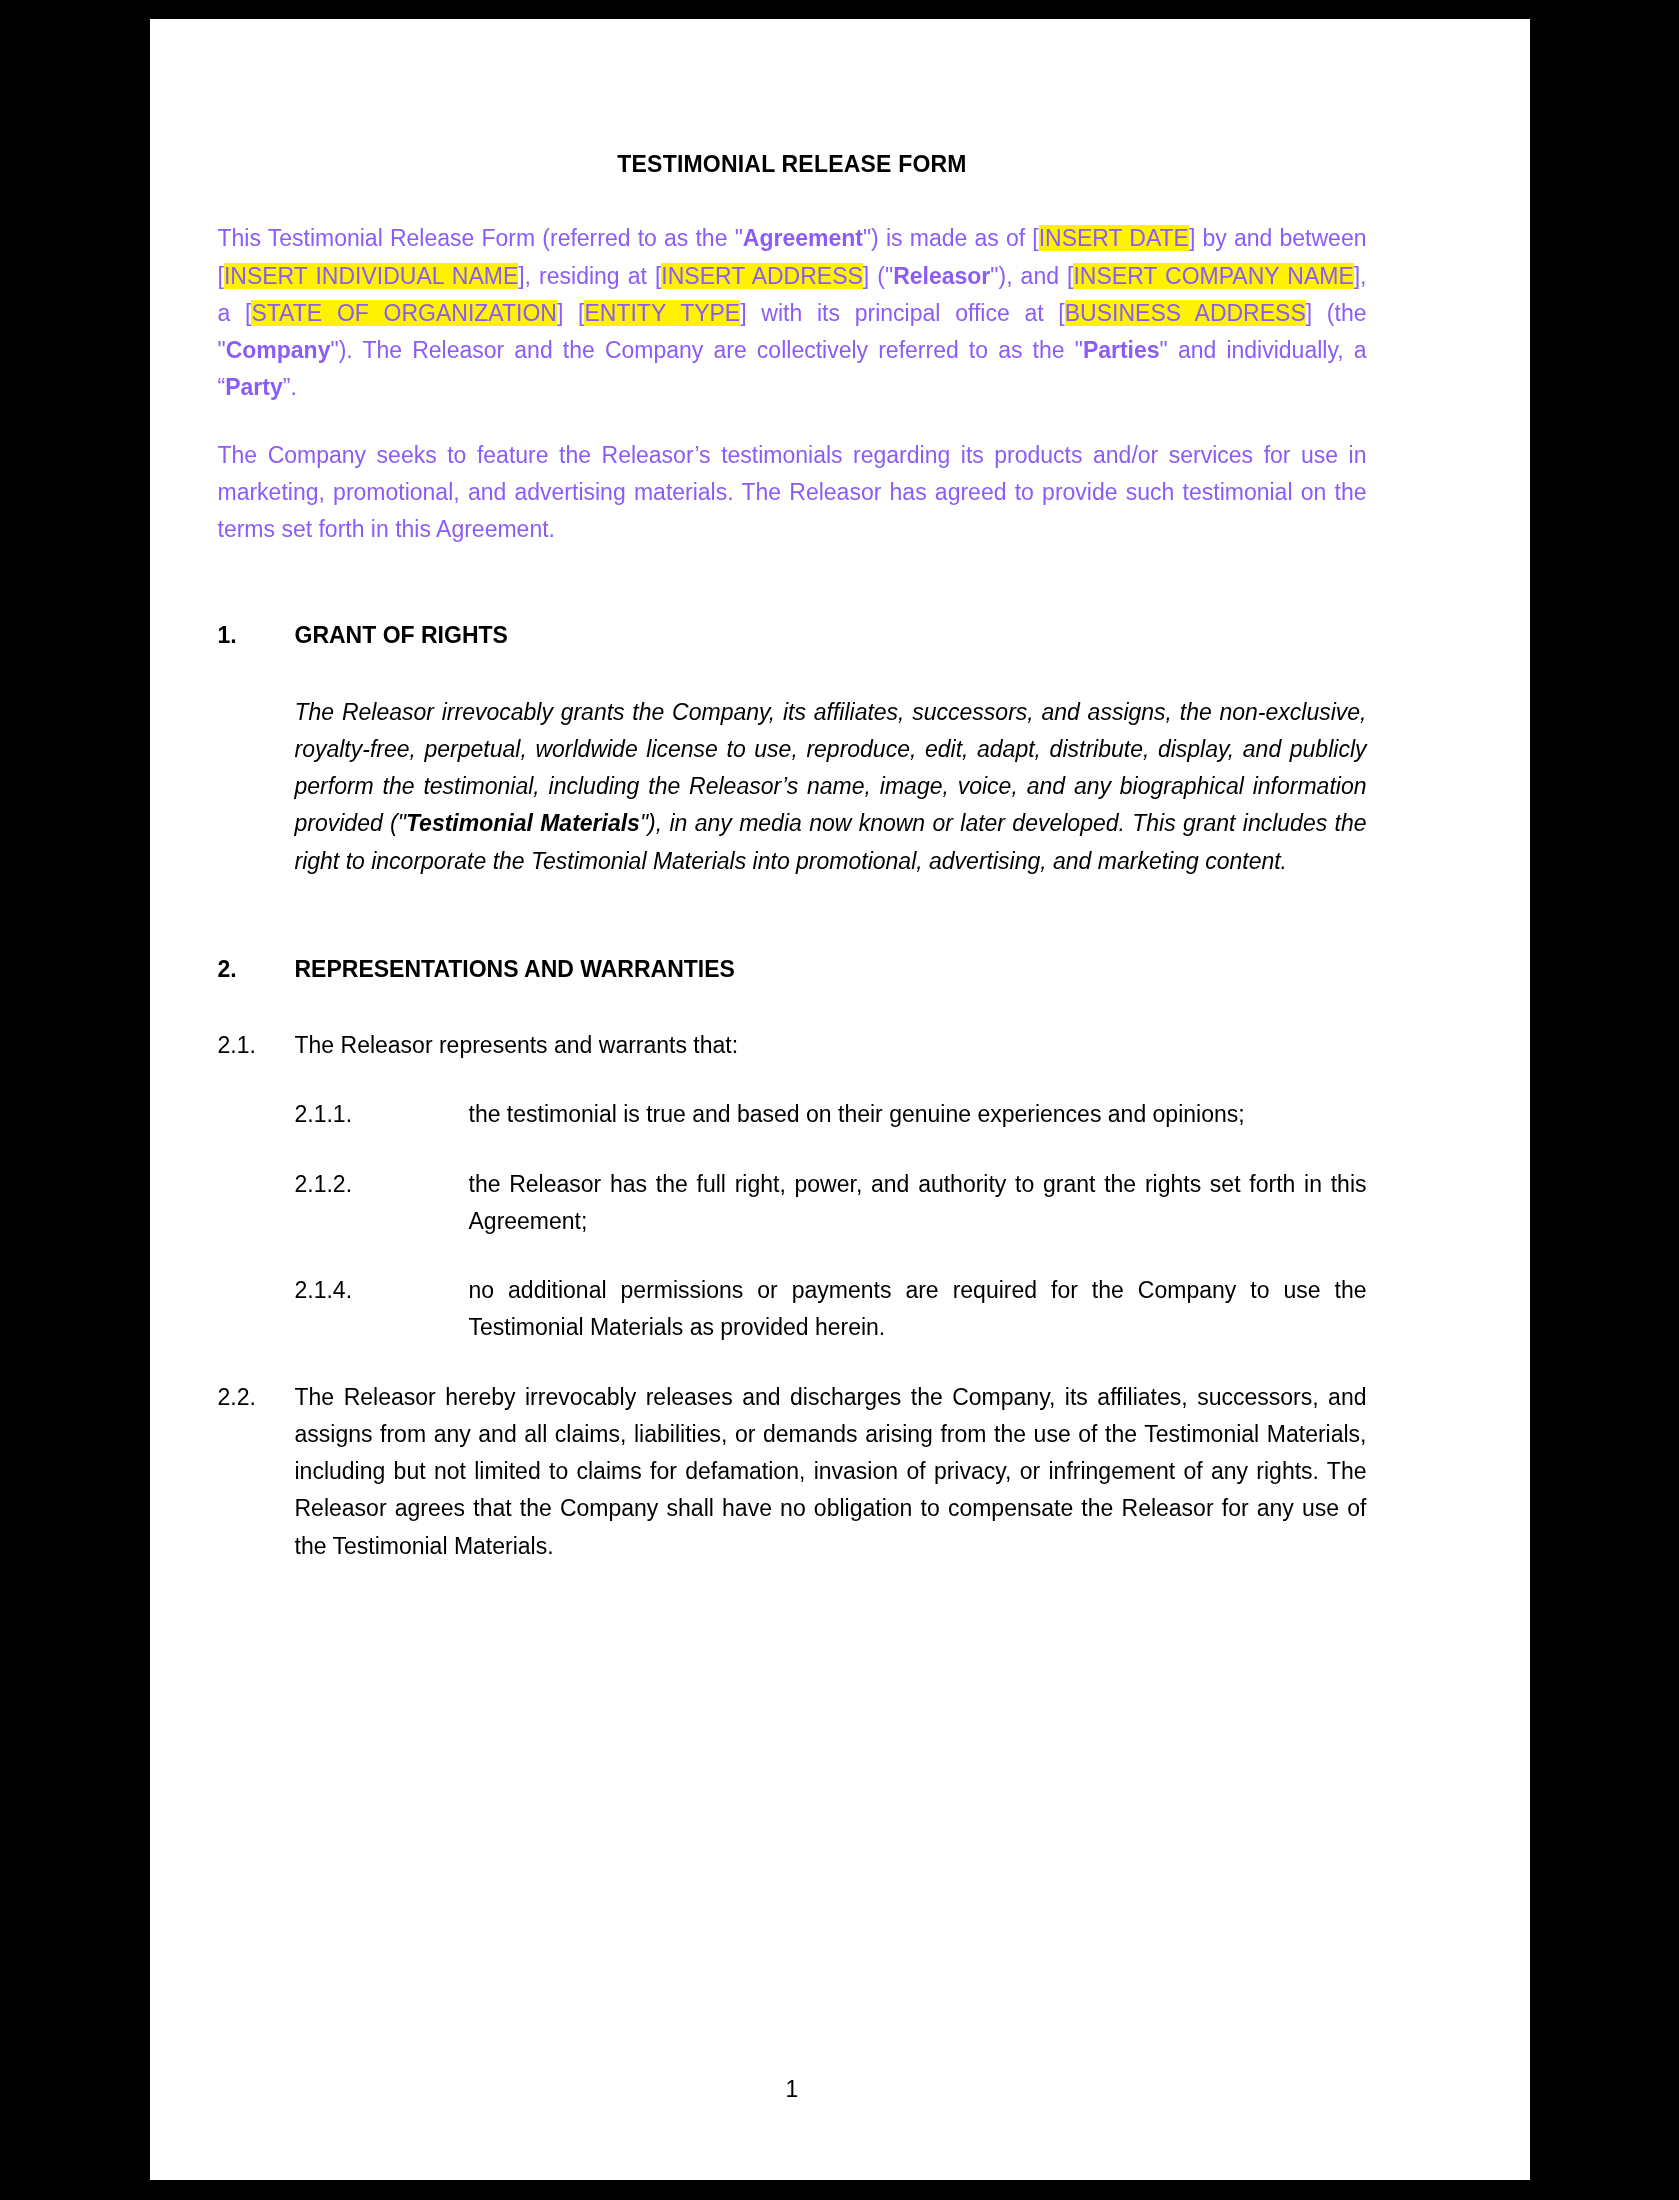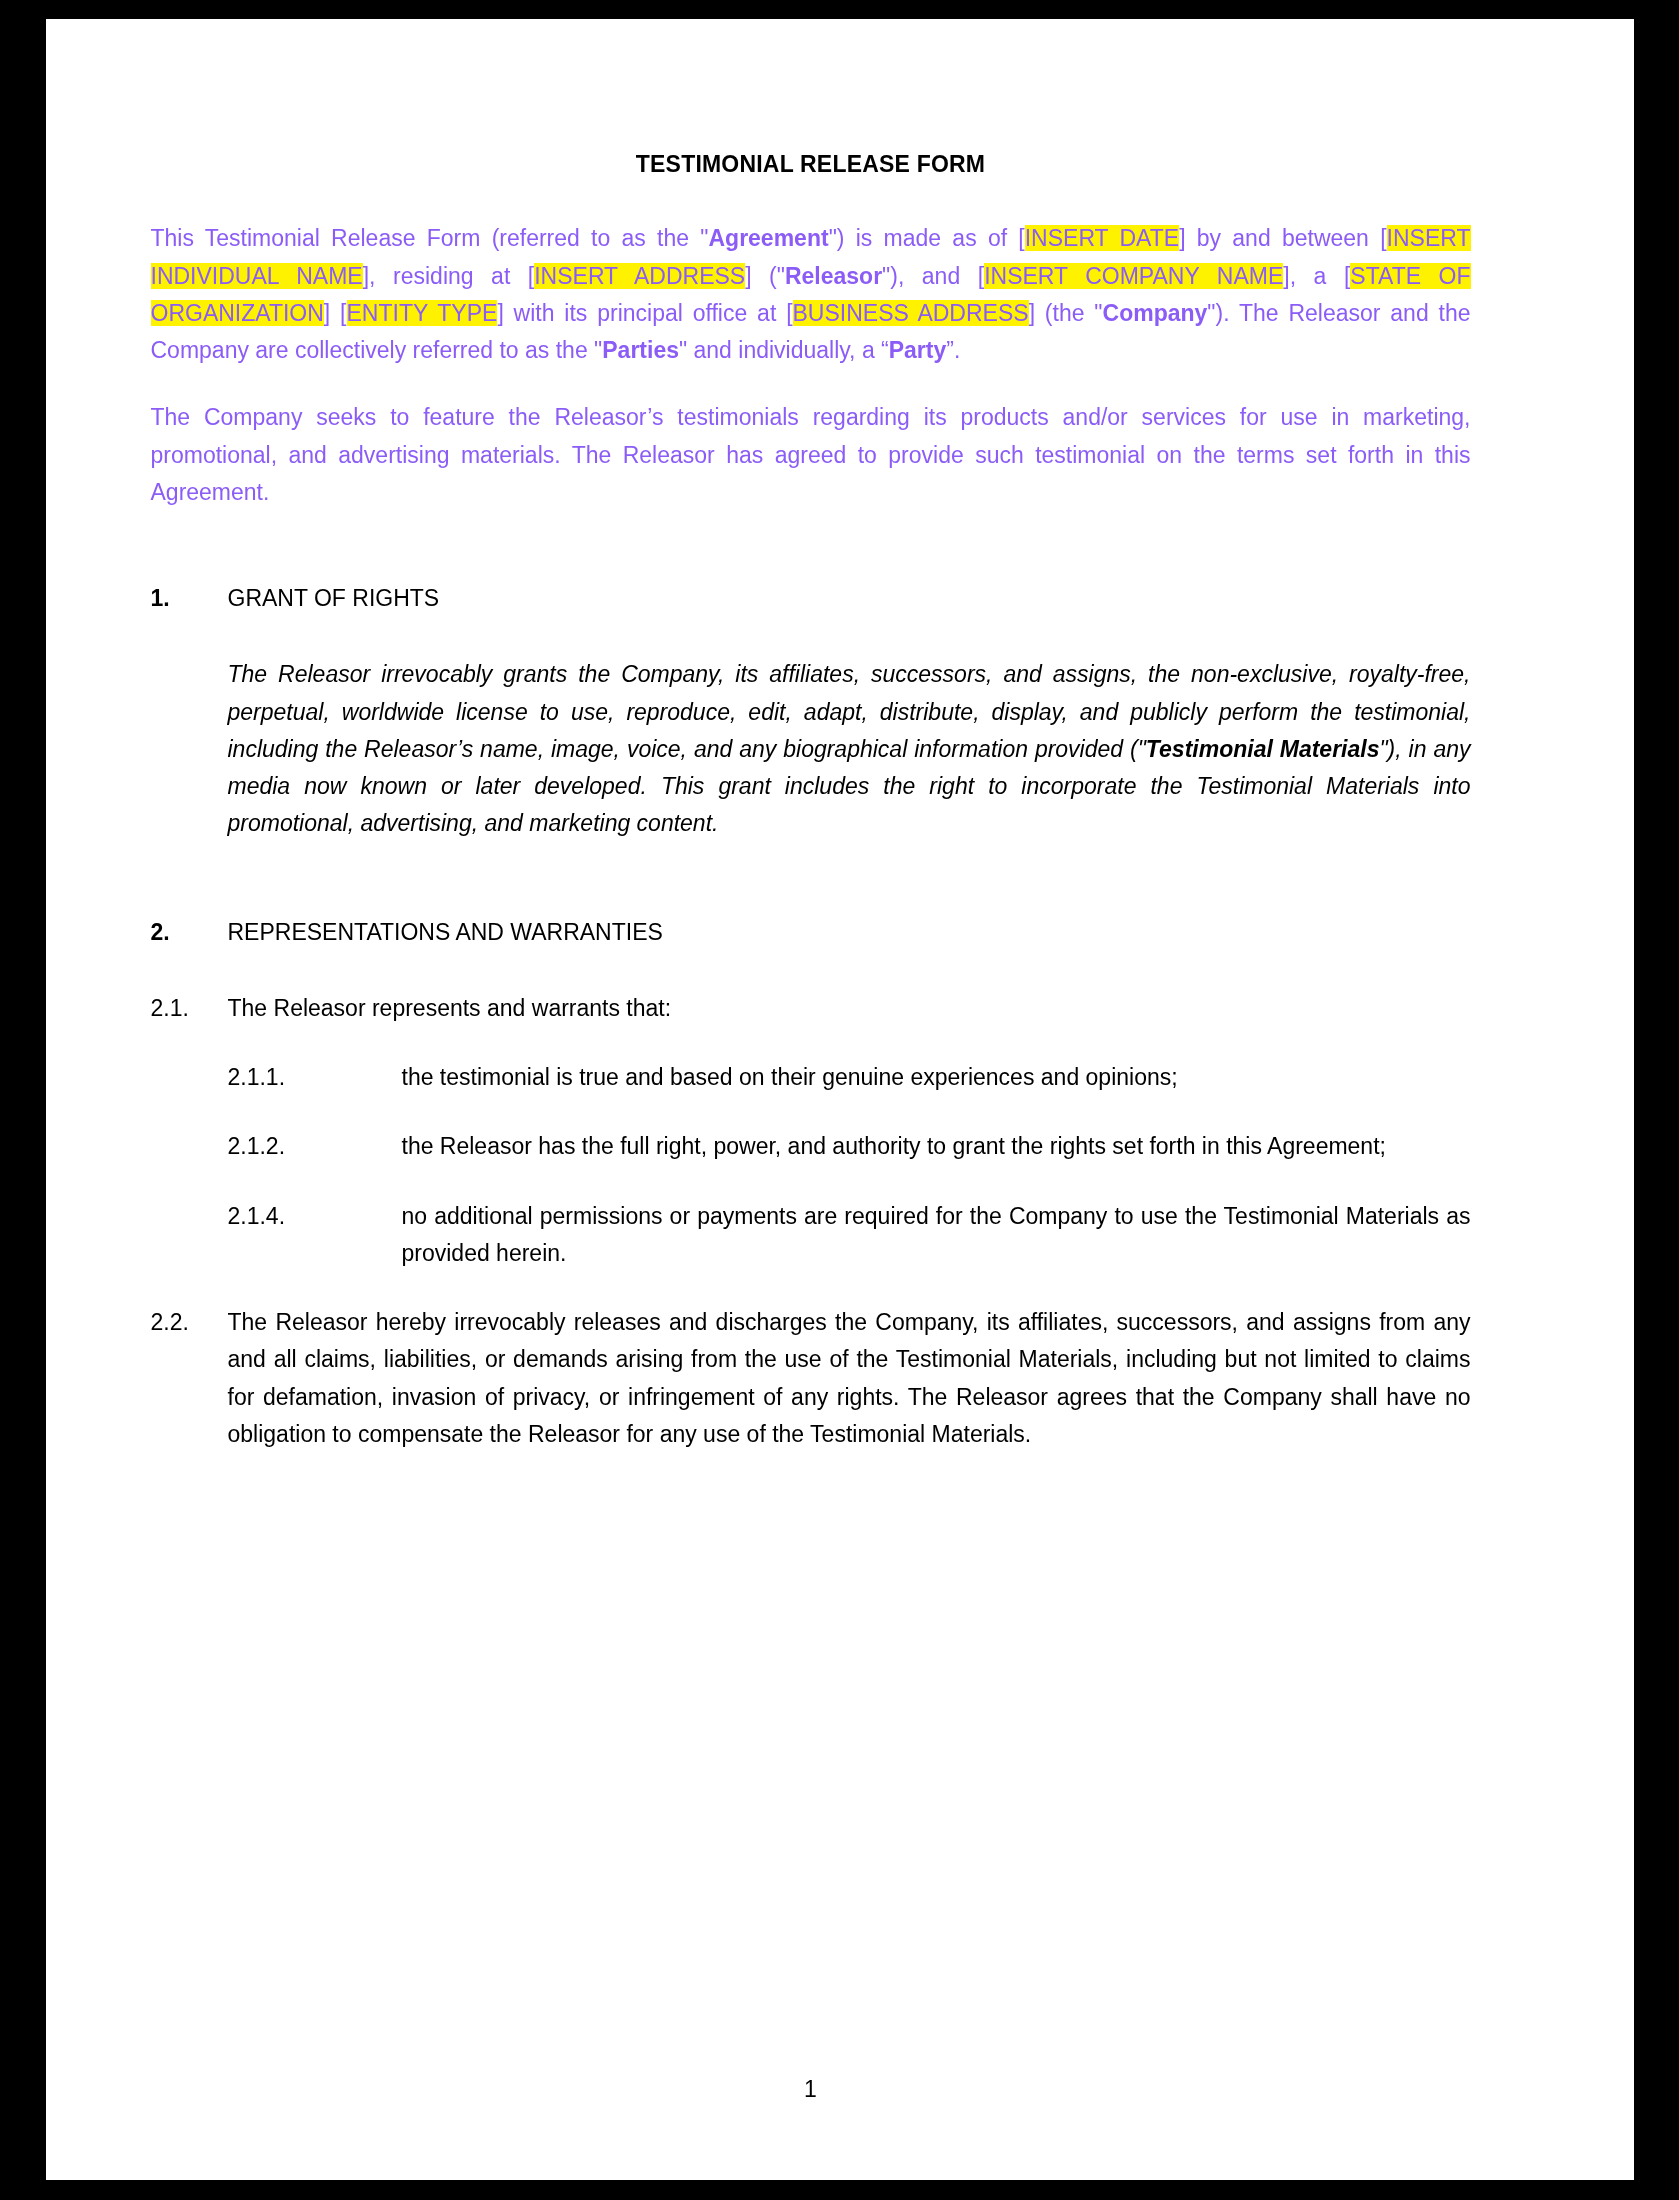--- a/index.html
+++ b/index.html
@@ -16,25 +16,25 @@
     min-height: 2201px;
     background: #000000;
     padding: 0;
     box-sizing: border-box;
     display: flex;
     justify-content: center;
     align-items: flex-start;
   }
   .page {
     background: #ffffff;
-    width: 1588px;
+    width: 1380px;
     min-height: 2161px;
     margin-top: 19.3px;
     box-sizing: border-box;
-    padding: 132px 163px 53px 105px;
+    padding: 132px 163px 53px 68px;
     position: relative;
     display: flex;
     flex-direction: column;
   }
   .doc-title {
     text-align: center;
     font-weight: bold;
     font-size: 23px;
     letter-spacing: 0.2px;
     margin-bottom: 42px;
@@ -56,21 +56,21 @@
     margin: 0 0 30px 0;
     font-size: 23px;
     line-height: 1.62;
   }
   .clause .num {
     flex: 0 0 auto;
     font-weight: bold;
   }
   .clause .num.l1 { width: 77px; }
   .clause.level1 { margin-top: 39px; margin-bottom: 39px; }
-  .clause.level1 .body { font-weight: normal; }
+  .clause.level1 .body { font-weight: bold; }
 
   .body-indent {
     margin: 0 0 32px 77px;
     font-size: 23px;
     line-height: 1.62;
     text-align: justify;
     font-style: italic;
   }
 
   .clause2 {

